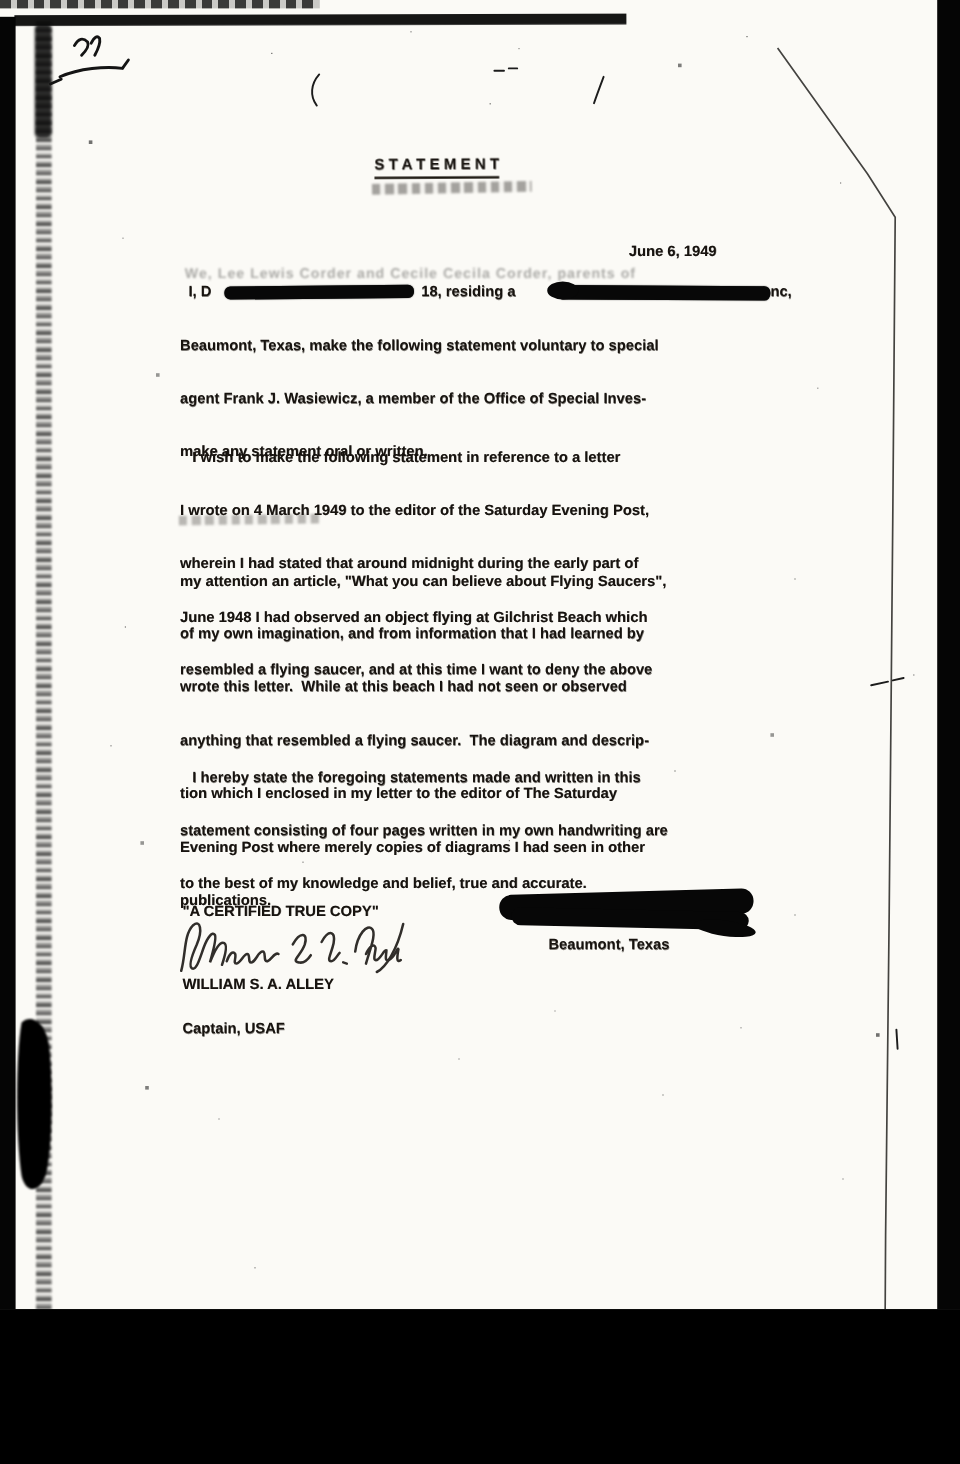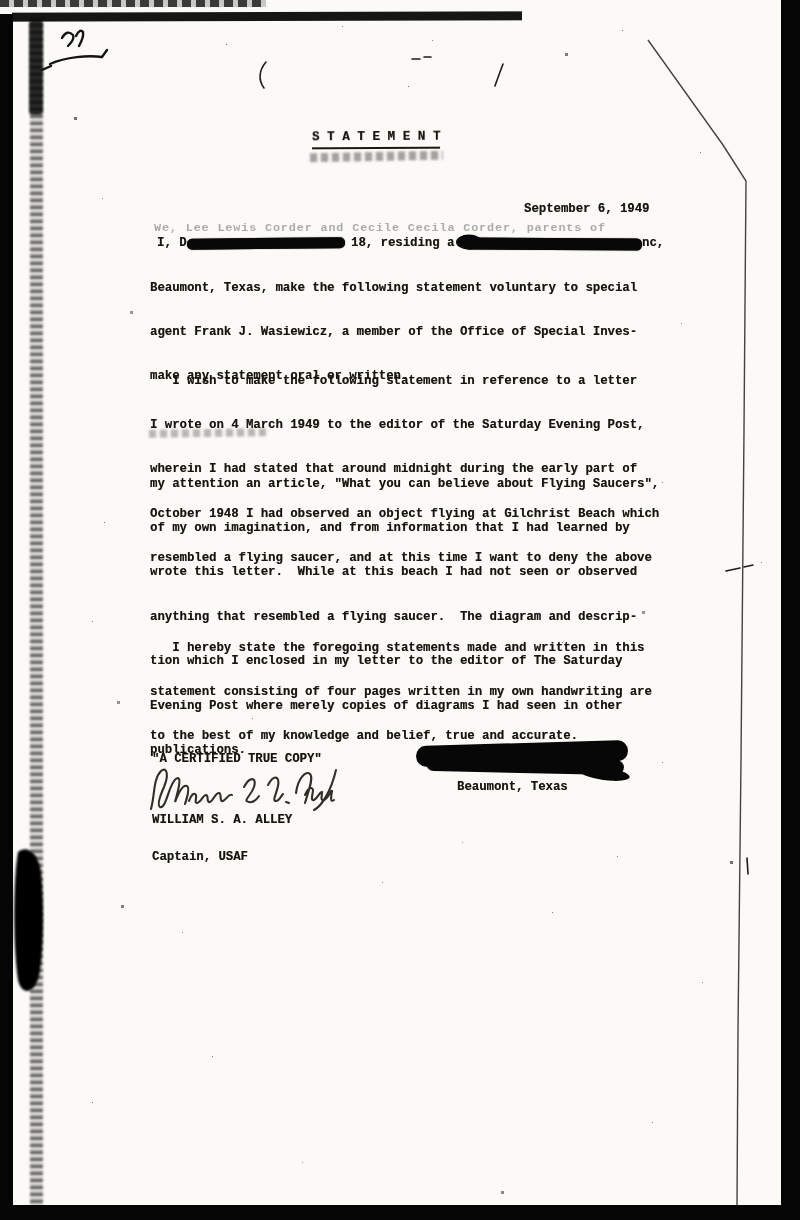--- a/index.html
+++ b/index.html
@@ -1,19 +1,19 @@
 <!DOCTYPE html>
 <html><head>
 <meta charset="utf-8">
 <style>
   html,body { margin:0; padding:0; background:#000; }
   .canvas {
-    position:relative; width:800px; height:1220px;
+    position:relative; width:800px; height:1091px;
     background:#fbfaf6; overflow:hidden;
-    font-family:Liberation Mono, monospace;
+    font-family:Liberation Sans, sans-serif;
   }
   
   .edge { position:absolute; background:#050505; }
   .edge-left   { left:0; top:14px; width:13px; height:1206px; }
   .edge-right  { left:781px; top:0; width:19px; height:1220px; }
   .edge-bottom { left:0; top:1205px; width:800px; height:15px; }
   .top-band-1  { left:12px; top:12px; width:510px; height:9px; opacity:.93;
                  filter:blur(.5px); transform:rotate(-.15deg); }
   .top-band-2  { left:518px; top:13px; width:266px; height:7px; opacity:.78;
                  background:repeating-linear-gradient(90deg,#050505 0 9px,rgba(5,5,5,.25) 9px 14px);
@@ -122,41 +122,41 @@
       <path d="M503,64 C500,72 497,80 495,86"></path>
       <path d="M412,59 h8 M424,57 h7"></path>
       <path d="M726,571 l14,-3 M744,567 l9,-2"></path>
       <path d="M747,858 l1,16"></path>
     </g>
     <path filter="url(#b1)" d="M18,852 C26,845 38,851 41,872 C44,902 44,950 39,976 C35,993 22,997 18,980 C13,948 13,880 18,852 Z" fill="#060606"></path>
   </svg>
 
   <div class="type title pos-title">S T A T E M E N T</div>
   <div class="smudge title-smudge"></div>
-  <div class="type pos-date">September 6, 1949</div>
+  <div class="type pos-date">June 6, 1949</div>
   <div class="ghost-text pos-ghost">We, Lee Lewis Corder and Cecile Cecila Corder, parents of</div>
 
   <div class="redline type" style="top:236px;">
     <span class="frag" style="left:7px;">I, D</span>
     <span class="redact redact-1"></span>
     <span class="frag" style="left:201px;">18, residing a</span>
     <span class="redact redact-2"></span>
     <span class="frag" style="left:492px;">nc,</span>
   </div>
   <div class="type para pos-p1">
     <div class="line">Beaumont, Texas, make the following statement voluntary to special</div>
     <div class="line">agent Frank J. Wasiewicz, a member of the Office of Special Inves-</div>
     <div class="line">make any statement oral or written.</div>
   </div>
 
   <div class="type para pos-p2">
     <div class="line">   I wish to make the following statement in reference to a letter</div>
     <div class="line">I wrote on 4 March 1949 to the editor of the Saturday Evening Post,</div>
     <div class="line">wherein I had stated that around midnight during the early part of</div>
-    <div class="line">October 1948 I had observed an object flying at Gilchrist Beach which</div>
+    <div class="line">June 1948 I had observed an object flying at Gilchrist Beach which</div>
     <div class="line">resembled a flying saucer, and at this time I want to deny the above</div>
   </div>
   <div class="smudge p2-smudge"></div>
 
   <div class="type para pos-p3">
     <div class="line">my attention an article, "What you can believe about Flying Saucers",</div>
     <div class="line">of my own imagination, and from information that I had learned by</div>
     <div class="line">wrote this letter.  While at this beach I had not seen or observed</div>
     <div class="line">anything that resembled a flying saucer.  The diagram and descrip-</div>
     <div class="line">tion which I enclosed in my letter to the editor of The Saturday</div>

